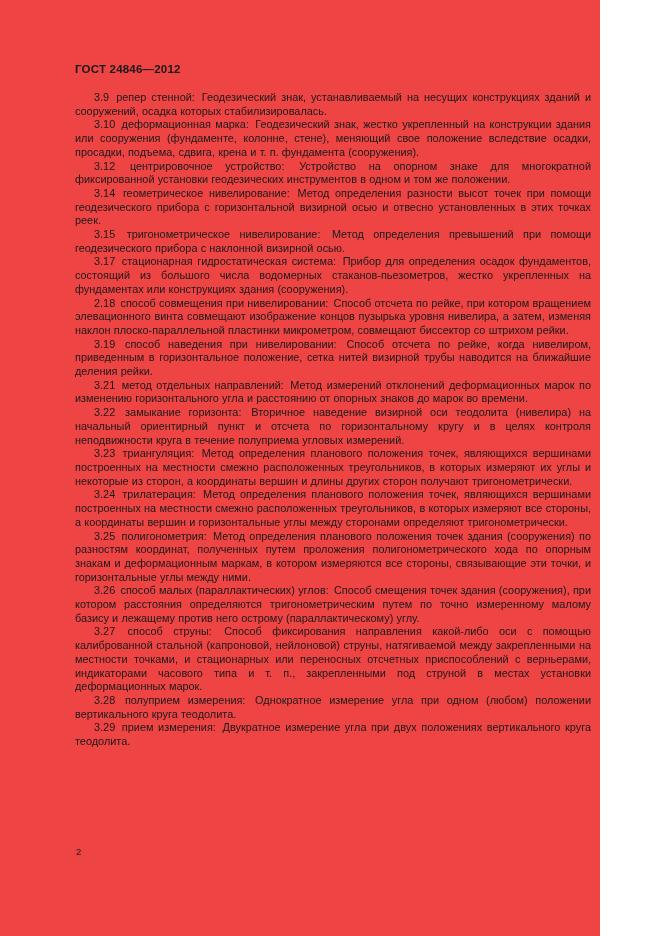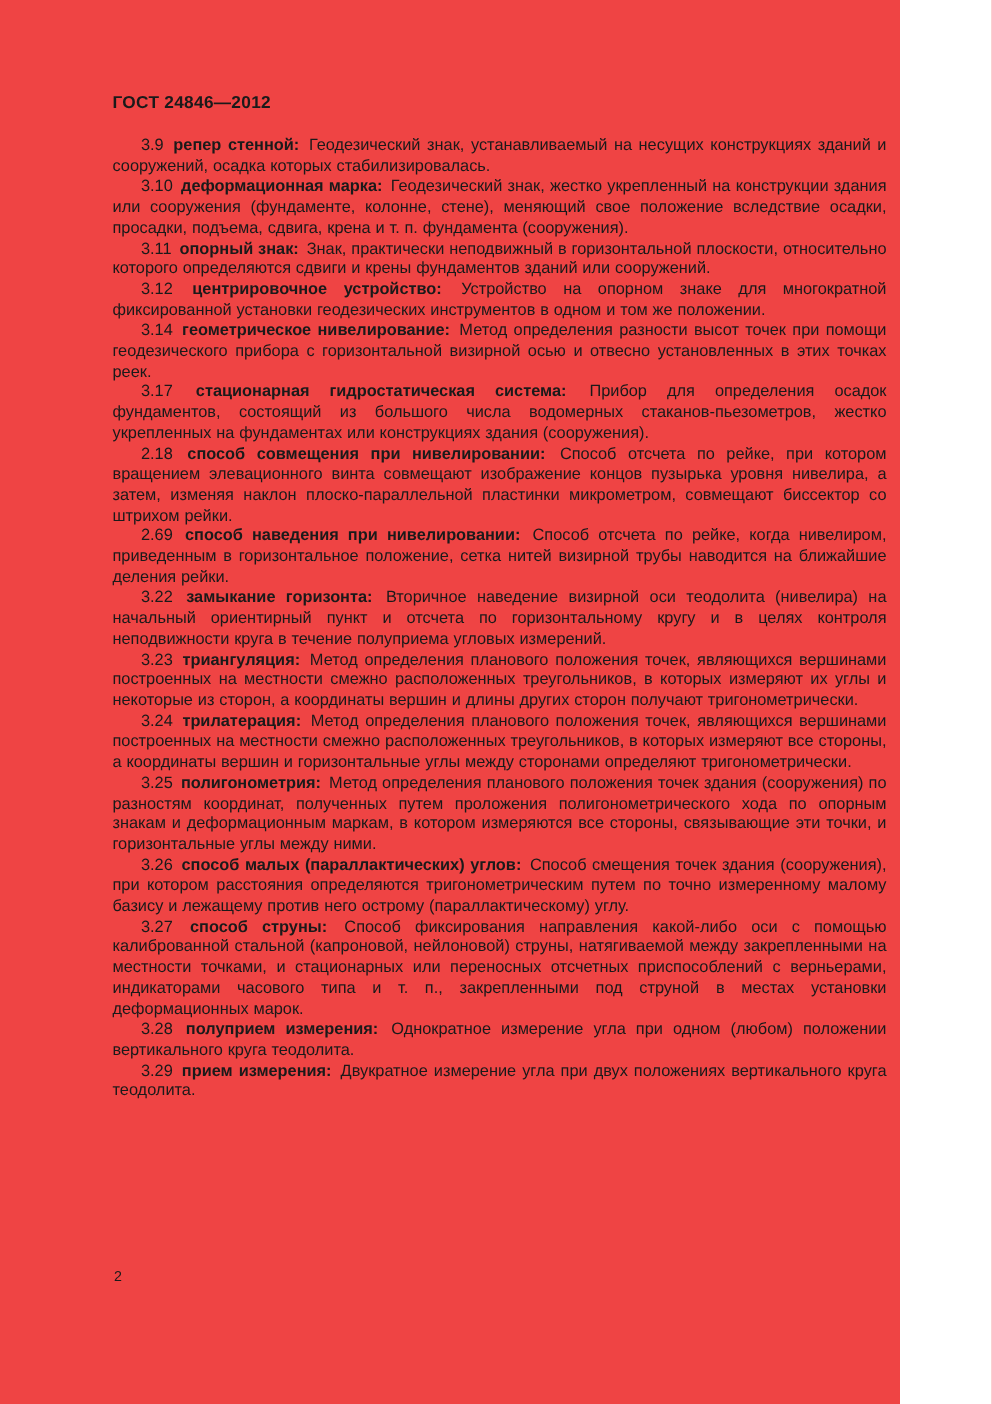--- a/index.html
+++ b/index.html
@@ -33,21 +33,21 @@
   }
   p.term {
     margin: 0;
     text-indent: 19px;
     text-align: justify;
     font-size: 10.9px;
     line-height: 13.7px;
     word-spacing: 0.2px;
   }
   p.term .term-name {
-    font-weight: bold;
+    font-weight: normal;
   }
   p.term .term-number,
   p.term .term-name {
     padding-right: 2px;
   }
   .page-number {
     position: absolute;
     left: 76px;
     top: 846px;
     font-size: 9.5px;
@@ -55,26 +55,27 @@
 </style>
 </head>
 <body>
 
 <div class="page">
   <div class="doc-header">ГОСТ 24846—2012</div>
 
   <div class="content">
       <p class="term"><span class="term-number">3.9 </span><span class="term-name">репер стенной: </span><span class="term-text">Геодезический знак, устанавливаемый на несущих конструкциях зданий и сооружений, осадка которых стабилизировалась.</span></p>
       <p class="term"><span class="term-number">3.10 </span><span class="term-name">деформационная марка: </span><span class="term-text">Геодезический знак, жестко укрепленный на конструкции здания или сооружения (фундаменте, колонне, стене), меняющий свое положение вследствие осадки, просадки, подъема, сдвига, крена и т. п. фундамента (сооружения).</span></p>
-      <p class="term"><span class="term-number">3.11 </span><span class="term-name">опорный знак: </span><span class="term-text">Знак, практически неподвижный в горизонтальной плоскости, относительно которого определяются сдвиги и крены фундаментов зданий или сооружений.</span></p>
       <p class="term"><span class="term-number">3.12 </span><span class="term-name">центрировочное устройство: </span><span class="term-text">Устройство на опорном знаке для многократной фиксированной установки геодезических инструментов в одном и том же положении.</span></p>
       <p class="term"><span class="term-number">3.14 </span><span class="term-name">геометрическое нивелирование: </span><span class="term-text">Метод определения разности высот точек при помощи геодезического прибора с горизонтальной визирной осью и отвесно установленных в этих точках реек.</span></p>
+      <p class="term"><span class="term-number">3.15 </span><span class="term-name">тригонометрическое нивелирование: </span><span class="term-text">Метод определения превышений при помощи геодезического прибора с наклонной визирной осью.</span></p>
       <p class="term"><span class="term-number">3.17 </span><span class="term-name">стационарная гидростатическая система: </span><span class="term-text">Прибор для определения осадок фундаментов, состоящий из большого числа водомерных стаканов-пьезометров, жестко укрепленных на фундаментах или конструкциях здания (сооружения).</span></p>
       <p class="term"><span class="term-number">2.18 </span><span class="term-name">способ совмещения при нивелировании: </span><span class="term-text">Способ отсчета по рейке, при котором вращением элевационного винта совмещают изображение концов пузырька уровня нивелира, а затем, изменяя наклон плоско-параллельной пластинки микрометром, совмещают биссектор со штрихом рейки.</span></p>
-      <p class="term"><span class="term-number">2.69 </span><span class="term-name">способ наведения при нивелировании: </span><span class="term-text">Способ отсчета по рейке, когда нивелиром, приведенным в горизонтальное положение, сетка нитей визирной трубы наводится на ближайшие деления рейки.</span></p>
+      <p class="term"><span class="term-number">3.19 </span><span class="term-name">способ наведения при нивелировании: </span><span class="term-text">Способ отсчета по рейке, когда нивелиром, приведенным в горизонтальное положение, сетка нитей визирной трубы наводится на ближайшие деления рейки.</span></p>
+      <p class="term"><span class="term-number">3.21 </span><span class="term-name">метод отдельных направлений: </span><span class="term-text">Метод измерений отклонений деформационных марок по изменению горизонтального угла и расстоянию от опорных знаков до марок во времени.</span></p>
       <p class="term"><span class="term-number">3.22 </span><span class="term-name">замыкание горизонта: </span><span class="term-text">Вторичное наведение визирной оси теодолита (нивелира) на начальный ориентирный пункт и отсчета по горизонтальному кругу и в целях контроля неподвижности круга в течение полуприема угловых измерений.</span></p>
       <p class="term"><span class="term-number">3.23 </span><span class="term-name">триангуляция: </span><span class="term-text">Метод определения планового положения точек, являющихся вершинами построенных на местности смежно расположенных треугольников, в которых измеряют их углы и некоторые из сторон, а координаты вершин и длины других сторон получают тригонометрически.</span></p>
       <p class="term"><span class="term-number">3.24 </span><span class="term-name">трилатерация: </span><span class="term-text">Метод определения планового положения точек, являющихся вершинами построенных на местности смежно расположенных треугольников, в которых измеряют все стороны, а координаты вершин и горизонтальные углы между сторонами определяют тригонометрически.</span></p>
       <p class="term"><span class="term-number">3.25 </span><span class="term-name">полигонометрия: </span><span class="term-text">Метод определения планового положения точек здания (сооружения) по разностям координат, полученных путем проложения полигонометрического хода по опорным знакам и деформационным маркам, в котором измеряются все стороны, связывающие эти точки, и горизонтальные углы между ними.</span></p>
       <p class="term"><span class="term-number">3.26 </span><span class="term-name">способ малых (параллактических) углов: </span><span class="term-text">Способ смещения точек здания (сооружения), при котором расстояния определяются тригонометрическим путем по точно измеренному малому базису и лежащему против него острому (параллактическому) углу.</span></p>
       <p class="term"><span class="term-number">3.27 </span><span class="term-name">способ струны: </span><span class="term-text">Способ фиксирования направления какой-либо оси с помощью калиброванной стальной (капроновой, нейлоновой) струны, натягиваемой между закрепленными на местности точками, и стационарных или переносных отсчетных приспособлений с верньерами, индикаторами часового типа и т. п., закрепленными под струной в местах установки деформационных марок.</span></p>
       <p class="term"><span class="term-number">3.28 </span><span class="term-name">полуприем измерения: </span><span class="term-text">Однократное измерение угла при одном (любом) положении вертикального круга теодолита.</span></p>
       <p class="term"><span class="term-number">3.29 </span><span class="term-name">прием измерения: </span><span class="term-text">Двукратное измерение угла при двух положениях вертикального круга теодолита.</span></p>
     </div>
 

